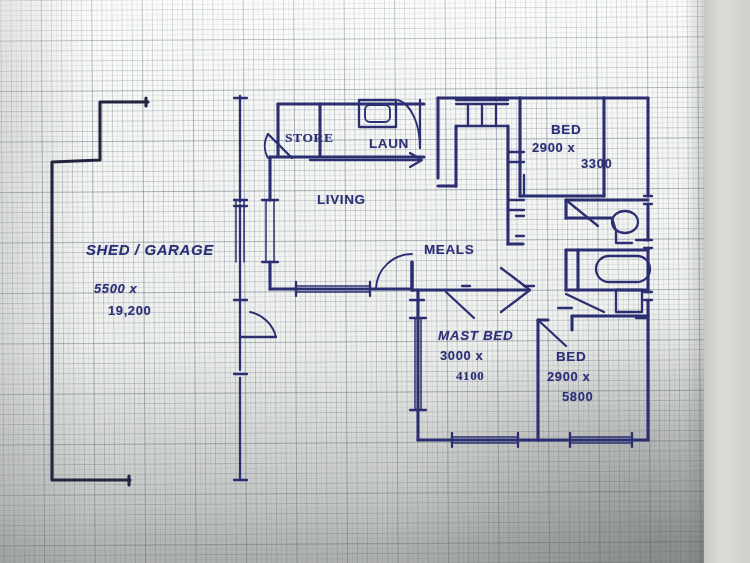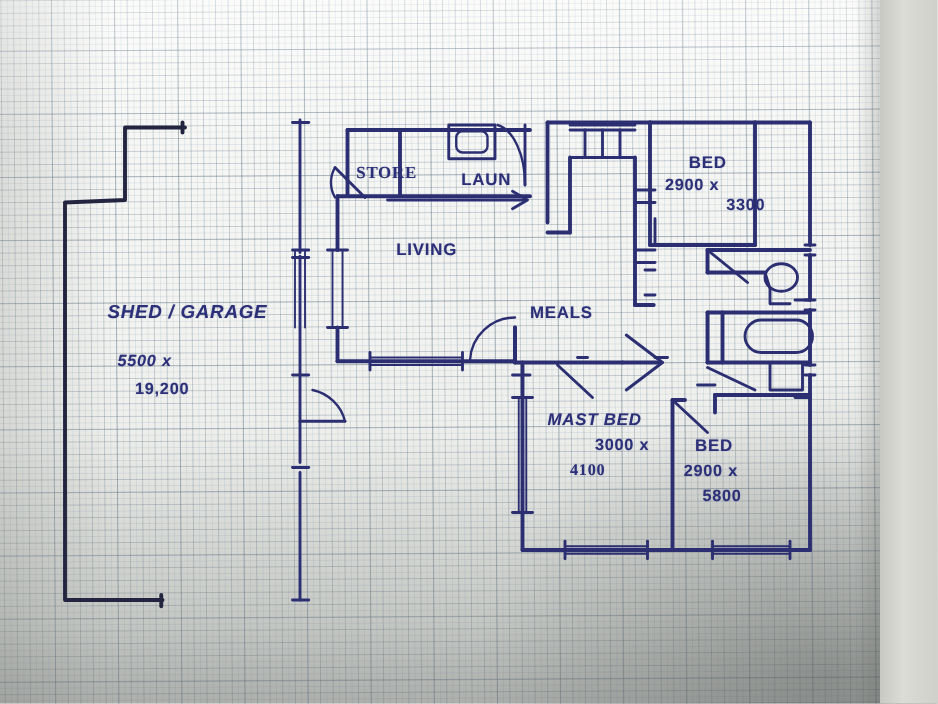--- a/index.html
+++ b/index.html
@@ -332,20 +332,20 @@
   <div class="label lbl-room" style="left:285px;top:130px;font-family:Liberation Serif, serif;">STORE</div>
   <div class="label lbl-room" style="left:341px;top:136px;padding-left:28px;">LAUN</div>
   <div class="label lbl-room" style="left:286px;top:192px;margin-left:31px;">LIVING</div>
   <div class="label lbl-room" style="left:424px;top:242px;">MEALS</div>
 
   <div class="label lbl-room" style="left:551px;top:122px;">BED</div>
   <div class="label lbl-dim" style="left:532px;top:140px;">2900 x</div>
   <div class="label lbl-dim" style="left:558px;top:156px;padding-left:23px;">3300</div>
 
   <div class="label lbl-room" style="left:438px;top:328px;font-style:italic;">MAST BED</div>
-  <div class="label lbl-dim" style="left:440px;top:348px;margin-left:36px;">3000 x</div>
+  <div class="label lbl-dim" style="left:440px;top:348px;">3000 x</div>
   <div class="label lbl-dim" style="left:456px;top:368px;font-family:Liberation Serif, serif;">4100</div>
 
   <div class="label lbl-room" style="left:556px;top:349px;">BED</div>
   <div class="label lbl-dim" style="left:547px;top:369px;">2900 x</div>
   <div class="label lbl-dim" style="left:562px;top:389px;">5800</div>
 
 </div>
 
 </body></html>

